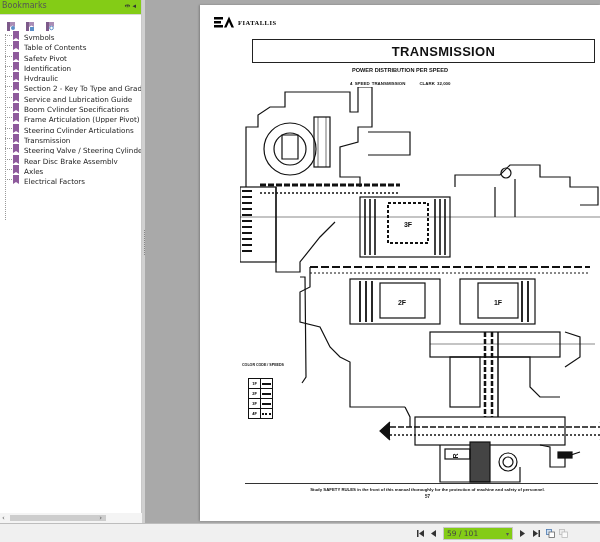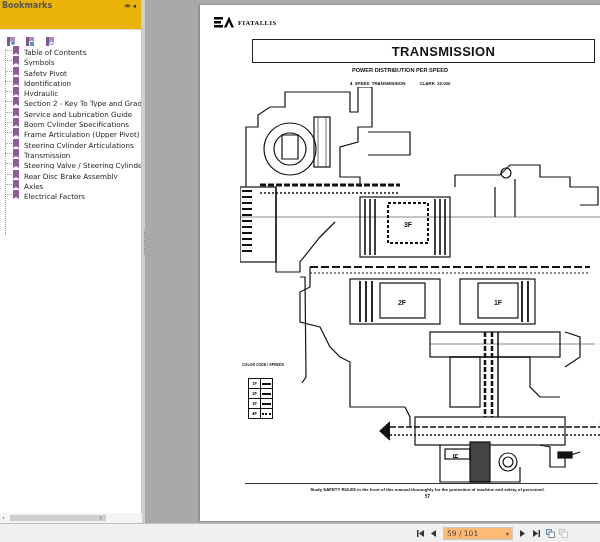--- a/index.html
+++ b/index.html
@@ -1,21 +1,21 @@
 <!DOCTYPE html>
 <html><head>
 <meta charset="utf-8">
 <style>
   * { box-sizing: border-box; margin: 0; padding: 0; }
   html, body { width: 600px; height: 542px; overflow: hidden; background: #a6a6a6; font-family: "DejaVu Sans", sans-serif; }
   .app { position: relative; width: 600px; height: 542px; }
 
   
   .sidebar { position: absolute; left: 0; top: 0; width: 142px; height: 523px; background: #ffffff; border-right: 1px solid #c8c8c8; }
-  .sb-header { height: 30px; background: #eab308; border-bottom: 1px solid #d8d8d8; position: relative; font-weight: bold; }
+  .sb-header { height: 15px; background: #84cc16; border-bottom: 1px solid #d8d8d8; position: relative; }
   .sb-title { position: absolute; left: 2px; top: 1px; font-size: 8px; color: #555; }
   .sb-hdr-btns { position: absolute; right: 3px; top: 2px; font-size: 7px; color: #333; letter-spacing: 2px; }
   .sb-toolbar { height: 15px; position: relative; }
   .sb-tool { position: absolute; top: 2px; width: 10px; height: 11px; }
   .sb-tool svg { width: 10px; height: 11px; }
   .tree { position: relative; padding-left: 0; }
   .tree-item { position: relative; height: 10.3px; line-height: 10px; padding-left: 24px; white-space: nowrap; overflow: hidden; cursor: pointer; }
   .tree-item .conn { position: absolute; left: 5px; top: 5px; width: 7px; border-top: 1px dotted #999; }
   .tree-vline { position: absolute; left: 5px; top: 30px; width: 0; height: 183px; border-left: 1px dotted #999; }
   .tree-item .bm { position: absolute; left: 13px; top: 1px; width: 6px; height: 9px; }
@@ -52,21 +52,21 @@
   .pat-line { height: 0; border-top: 2px solid #111; width: 100%; }
 
   .footer-rule { position: absolute; left: 45px; top: 478px; width: 353px; border-top: 1.5px solid #333; }
   .footer-note { position: absolute; left: 0; right: 0; top: 482px; text-align: center; font-family: "Liberation Sans", sans-serif; font-weight: bold; font-size: 4.3px; color: #111; padding-left: 55px; }
   .page-num { position: absolute; left: 0; right: 0; top: 489px; text-align: center; font-family: "Liberation Sans", sans-serif; font-weight: bold; font-size: 4.5px; color: #111; padding-left: 55px; }
 
   
   .navbar { position: absolute; left: 0; top: 523px; width: 600px; height: 19px; background: #f0f0f0; border-top: 1px solid #bdbdbd; }
   .nav-btn { position: absolute; top: 4px; height: 11px; width: 10px; display: flex; align-items: center; justify-content: center; cursor: pointer; }
   .nav-btn svg { width: 9px; height: 9px; }
-  .page-input { position: absolute; left: 443px; top: 3px; width: 70px; height: 13px; background: #fdba74; border: 1px solid #c8c8c8; font-size: 7.5px; color: #444; line-height: 11px; padding-left: 3px; }
+  .page-input { position: absolute; left: 443px; top: 3px; width: 70px; height: 13px; background: #84cc16; border: 1px solid #c8c8c8; font-size: 7.5px; color: #444; line-height: 11px; padding-left: 3px; }
   .page-input .dd { position: absolute; right: 3px; top: 0; font-size: 6px; color: #555; }
 </style>
 </head>
 <body>
 
 <div class="app">
 
   <div class="sidebar">
     <div class="sb-header">
       <span class="sb-title">Bookmarks</span>
@@ -95,24 +95,24 @@
             <path d="M4 1h5v5l-2.5-1.5L4 6z" fill="#a98cb5"></path>
             <circle cx="6.5" cy="7" r="1.8" fill="none" stroke="#5b8fc8" stroke-width="1"></circle>
           </svg>
       </div>
     </div>
     <div class="tree">
       <div class="tree-vline" style="top:4px;height:186px"></div>
 
       <div class="tree-item"><span class="conn"></span><svg class="bm" viewBox="0 0 6 9">
             <path d="M0 0h6v9L3 7 0 9z" fill="#8e5a9c"></path>
+          </svg><span class="label">Symbols</span></div>
+      <div class="tree-item"><span class="conn"></span><svg class="bm" viewBox="0 0 6 9">
+            <path d="M0 0h6v9L3 7 0 9z" fill="#8e5a9c"></path>
           </svg><span class="label">Table of Contents</span></div>
-      <div class="tree-item"><span class="conn"></span><svg class="bm" viewBox="0 0 6 9">
-            <path d="M0 0h6v9L3 7 0 9z" fill="#8e5a9c"></path>
-          </svg><span class="label">Symbols</span></div>
       <div class="tree-item"><span class="conn"></span><svg class="bm" viewBox="0 0 6 9">
             <path d="M0 0h6v9L3 7 0 9z" fill="#8e5a9c"></path>
           </svg><span class="label">Safety Pivot</span></div>
       <div class="tree-item"><span class="conn"></span><svg class="bm" viewBox="0 0 6 9">
             <path d="M0 0h6v9L3 7 0 9z" fill="#8e5a9c"></path>
           </svg><span class="label">Identification</span></div>
       <div class="tree-item"><span class="conn"></span><svg class="bm" viewBox="0 0 6 9">
             <path d="M0 0h6v9L3 7 0 9z" fill="#8e5a9c"></path>
           </svg><span class="label">Hydraulic</span></div>
       <div class="tree-item"><span class="conn"></span><svg class="bm" viewBox="0 0 6 9">

